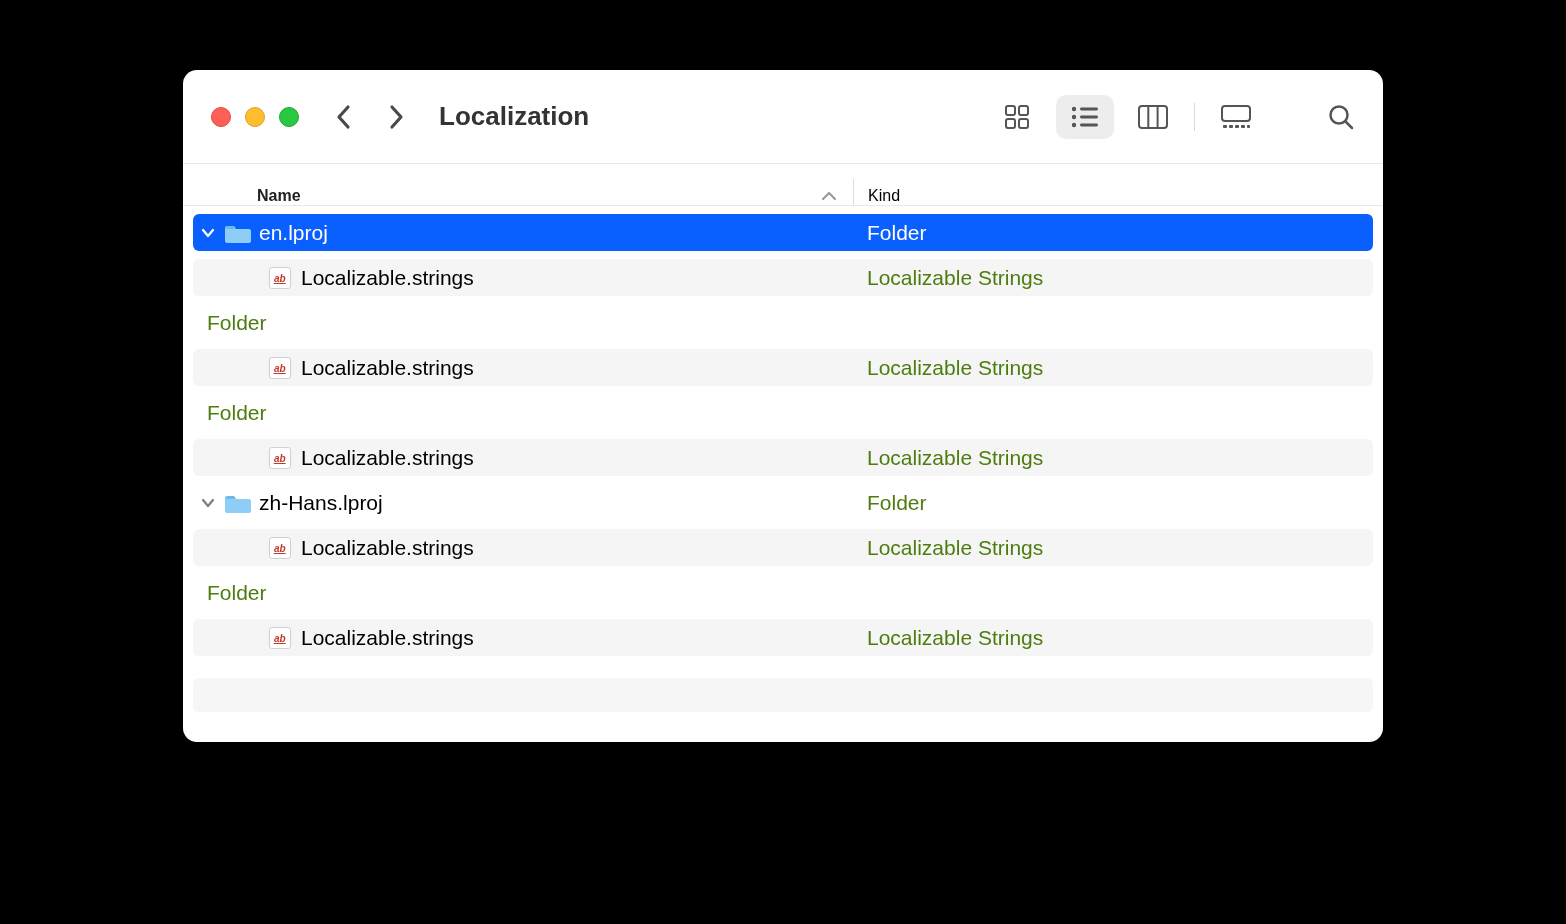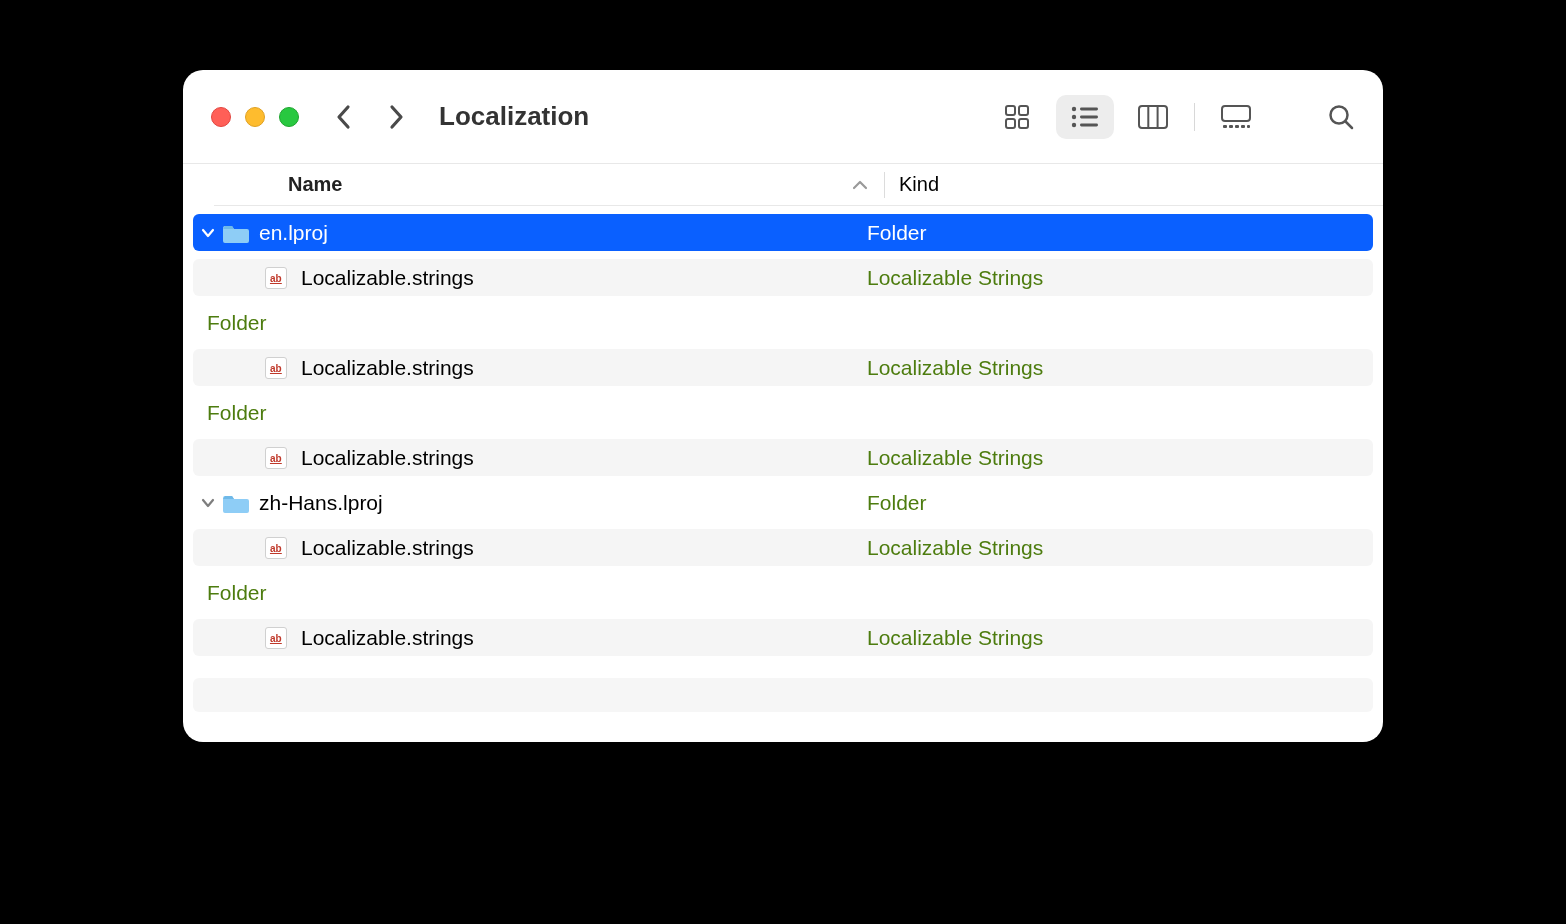--- a/index.html
+++ b/index.html
@@ -9,21 +9,21 @@
     height: 924px;
     font-family: -apple-system, BlinkMacSystemFont, "Helvetica Neue", Arial, sans-serif;
     display: flex;
     align-items: flex-start;
     justify-content: center;
     padding-top: 70px;
   }
   .window {
     width: 1200px;
     background: #fff;
-    border-radius: 20px;
+    border-radius: 14px;
     overflow: hidden;
     box-shadow: 0 30px 80px rgba(0,0,0,0.5);
   }
   .toolbar {
     height: 94px;
     display: flex;
     align-items: center;
     padding: 0 28px;
     border-bottom: 1px solid #e8e8e8;
   }
@@ -46,24 +46,23 @@
     width: 58px; height: 44px; border-radius: 10px;
     display:flex; align-items:center; justify-content:center;
     color: #555; cursor:pointer;
   }
   .vbtn.active { background: #ededed; }
   .vsep { width: 1px; height: 28px; background: #d8d8d8; margin: 0 2px; }
   .search-btn { margin-left: 40px; color:#555; cursor:pointer; display:flex; align-items:center; }
   .headers {
     display: flex;
     height: 42px;
-    align-items: center;
+    align-items: flex-end;
     border-bottom: 1px solid #e8e8e8;
-    font-size: 20px;
-    margin-left: 31px;
+    font-size: 16px;
   }
   .col-name { width: 670px; padding-left: 74px; font-weight: 600; color:#222; display:flex; align-items:center; }
   .sort-ind { margin-left:auto; margin-right:16px; color:#9a9a9a; display:flex; align-items:center; }
   .col-sep { width:1px; height:26px; background:#dcdcdc; }
   .col-kind { padding-left: 14px; color:#000000; flex:1; }
   .rows { padding-bottom: 4px; }
   .row {
     height: 37px;
     display:flex;
     align-items:center;
@@ -74,21 +73,21 @@
   .row:nth-child(even):not(.selected) { background: #f5f5f5; }
   .row.selected { background: #0a60ff; color:#fff; }
   .row.selected .kind-cell { color:#fff; }
   .disclosure {
     width: 18px; display:flex; align-items:center; justify-content:center;
     margin-left: 6px; margin-right: 6px; color:#7d7d7d; cursor:pointer;
   }
   .row.selected .disclosure { color:#fff; }
   .indent0 { width: 0px; }
   .indent1 { width: 42px; }
-  .icon-slot { width: 30px; display:flex; align-items:center; justify-content:flex-start; margin-right: 6px; }
+  .icon-slot { width: 30px; display:flex; align-items:center; justify-content:center; margin-right: 6px; font-style: italic; }
   .name-cell { width: 660px; display:flex; align-items:center; overflow:hidden; }
   .name-text { white-space: nowrap; }
   .kind-cell { color:#4d7c0f; padding-left: 14px; }
   .fname { color:#000000; }
   .footer { height: 34px; background:#f6f6f6; margin: 10px; border-radius:6px; }
   .bottom-pad { height: 20px; }
   .folder-svg { display:block; }
   .strings-badge {
     width:22px; height:22px; border:1px solid #d0d0d0; background:#fff;
     border-radius:3px; display:flex; align-items:center; justify-content:center;

